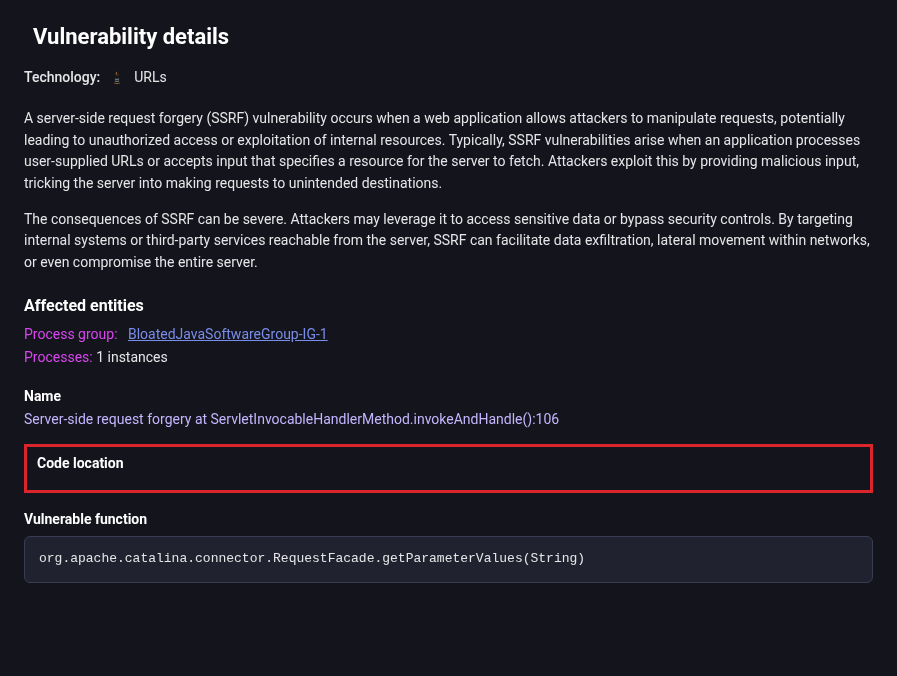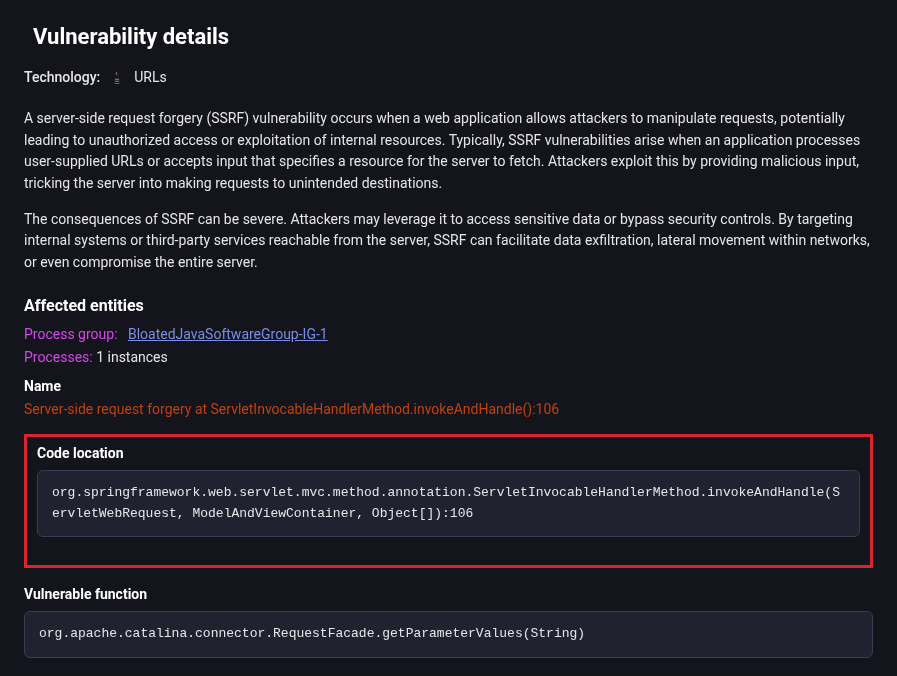--- a/index.html
+++ b/index.html
@@ -51,45 +51,45 @@
     }
     .description-para {
       color: #e6e6e8;
       margin-bottom: 14px;
       line-height: 1.55;
     }
     .description-block {
       margin-bottom: 20px;
     }
     .affected-block {
-      margin-bottom: 8px;
+      margin-bottom: 18px;
     }
     .affected-row {
       margin-bottom: 2px;
     }
     .inline-label {
       color: #d946ef;
     }
     .link {
       color: #7a8de8;
     }
     .name-block {
       margin-bottom: 14px;
     }
     .name-heading {
       font-weight: 700;
       color: #ffffff;
       margin-bottom: 2px;
     }
     .name-value {
-      color: #c2410c;
+      color: #c4b5fd;
     }
     .highlight-box {
       border: 3px solid #d9252b;
-      padding: 6px 10px 28px 10px;
+      padding: 6px 10px 10px 10px;
       margin-bottom: 16px;
     }
     .field-label {
       font-weight: 700;
       color: #ffffff;
       margin-bottom: 6px;
       font-size: 14px;
     }
     .code-block {
       background-color: #21222f;
@@ -140,19 +140,18 @@
   </div>
 </div>
 
 <div class="name-block">
   <div class="name-heading">Name</div>
   <div class="name-value">Server-side request forgery at ServletInvocableHandlerMethod.invokeAndHandle():106</div>
 </div>
 
 <div class="highlight-box">
   <div class="field-label">Code location</div>
-  <div class="code-block">org.springframework.web.servlet.mvc.method.annotation.ServletInvocableHandlerMethod.invokeAndHandle(ServletWebRequest, ModelAndViewContainer, Object[]):106</div>
 </div>
 
 <div class="field-block">
   <div class="field-label">Vulnerable function</div>
   <div class="code-block">org.apache.catalina.connector.RequestFacade.getParameterValues(String)</div>
 </div>
 
 </body></html>

